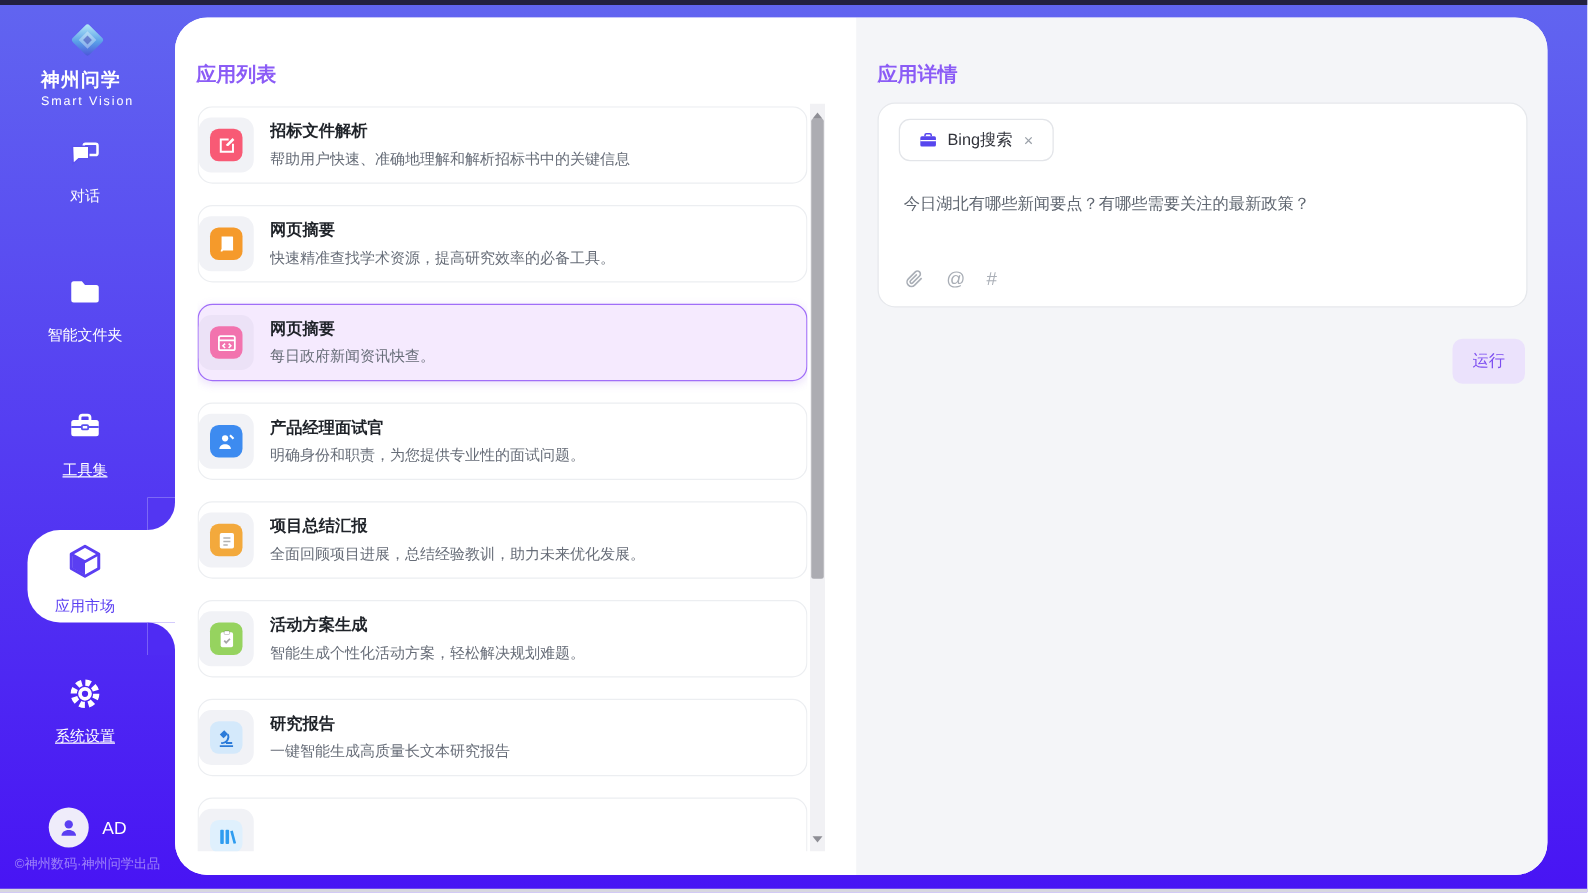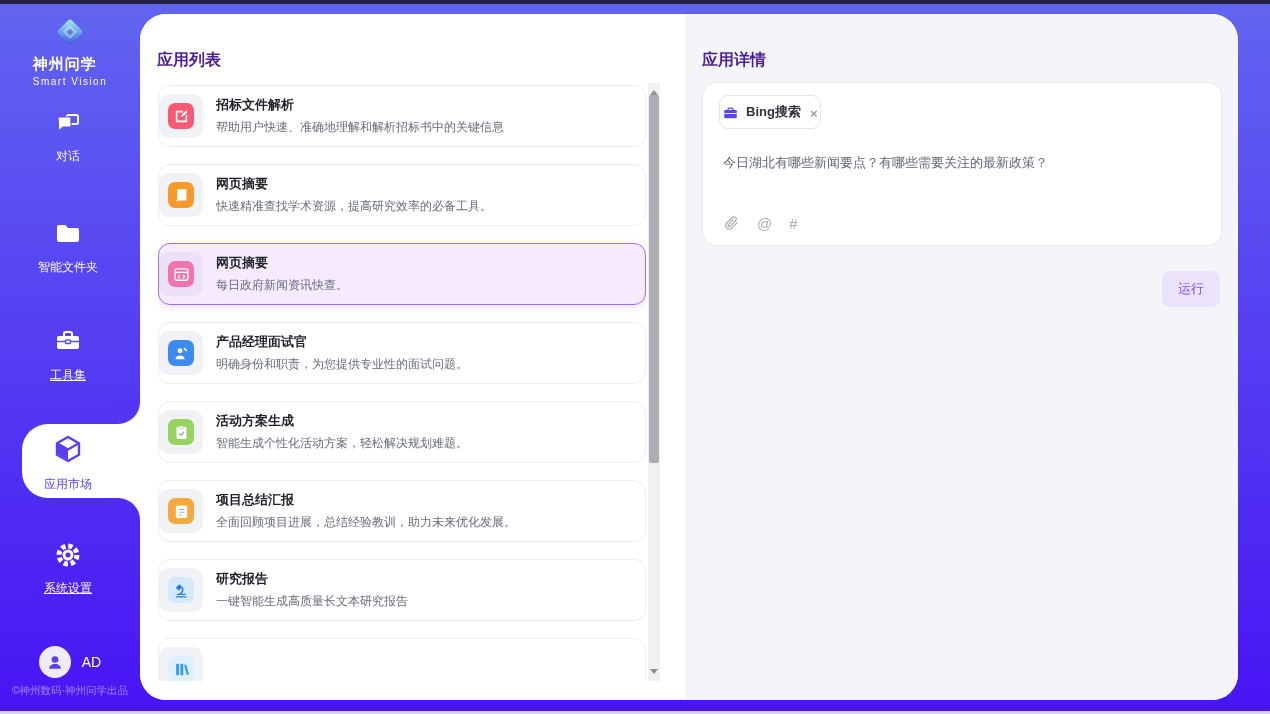--- a/index.html
+++ b/index.html
@@ -23,21 +23,21 @@
   .ear-top { top:398px; } .ear-top::before { content:''; position:absolute; inset:0; background:#5336f2; border-bottom-right-radius:22px; }
   .ear-bottom { top:498px; } .ear-bottom::before { content:''; position:absolute; inset:0; background:#4f2bf3; border-top-right-radius:22px; }
   .avatar-row { position:absolute; top:646px; left:0; width:140px; display:flex; align-items:center; justify-content:center; gap:11px; color:#fff; font-size:14px; }
   .avatar { width:32px; height:32px; border-radius:50%; background:#efecfa; display:flex; align-items:center; justify-content:center; }
   .side-footer { position:absolute; top:684px; left:0; width:140px; text-align:center; color:rgba(255,255,255,0.45); font-size:10.5px; white-space:nowrap; }
 
   
   .panel { position:absolute; left:140px; top:14px; right:32px; bottom:14px; background:#fff; border-radius:26px; overflow:hidden; display:flex; z-index:1; }
   .list-col { position:relative; width:545px; background:#fff; flex:none; }
   .detail-col { position:relative; flex:1; background:#f4f5f8; }
-  .col-title { position:absolute; top:36px; left:17px; font-size:16px; font-weight:bold; color:#4c1d95; }
+  .col-title { position:absolute; top:36px; left:17px; font-size:16px; font-weight:bold; color:#8b5cf6; }
 
   
   .cards { position:absolute; top:71px; left:18px; width:488px; bottom:19px; overflow:hidden; }
   .card { height:62px; border:1px solid #eceef1; border-radius:12px; background:#fff; margin-bottom:17px; display:flex; align-items:center; padding:0 0; cursor:pointer; }
   .card.selected { background:#f5eafe; border-color:#a06ef8; box-shadow:0 2px 8px rgba(140,80,230,0.18); }
   .tile { width:44px; height:44px; border-radius:10px; background:#f1f2f6; display:flex; align-items:center; justify-content:center; flex:none; }
   .card.selected .tile { background:#ece2f7; }
   .glyph { width:26px; height:26px; border-radius:7px; display:flex; align-items:center; justify-content:center; color:#fff; }
   .glyph svg { width:17px; height:17px; display:block; }
   .card-text { margin-left:13px; overflow:hidden; }
@@ -46,21 +46,21 @@
 
   
   .scrollbar { position:absolute; top:69px; right:25px; width:12px; height:598px; background:#f1f1f4; }
   .sb-up, .sb-down { position:absolute; left:2px; width:0; height:0; border:4px solid transparent; }
   .sb-up { top:3px; border-bottom:5px solid #8e8e95; }
   .sb-down { bottom:3px; border-top:5px solid #8e8e95; }
   .sb-thumb { position:absolute; top:12px; left:1px; width:10px; height:368px; background:#acacb2; border-radius:2px; cursor:pointer; }
 
   
   .input-card { position:absolute; top:68px; left:17px; width:520px; height:164px; background:#fff; border:1px solid #e6e8ec; border-radius:14px; }
-  .tool-tag { position:absolute; top:12px; left:16px; display:inline-flex; align-items:flex-end; gap:8px; padding:7px 3px; border:1px solid #e3e5e9; border-radius:9px; background:#fff; font-size:13px; color:#30323a;font-weight:bold; }
+  .tool-tag { position:absolute; top:12px; left:16px; display:inline-flex; align-items:center; gap:8px; padding:7px 15px; border:1px solid #e3e5e9; border-radius:9px; background:#fff; font-size:13px; color:#30323a; }
   .tool-tag svg { width:15px; height:15px; color:#5746ee; }
   .tag-close { color:#9aa0a8; font-size:13px; margin-left:1px; cursor:pointer; }
   .query { position:absolute; top:70px; left:20px; right:20px; font-size:13px; color:#5f6670; line-height:1.5; }
   .attach-row { position:absolute; top:132px; left:20px; display:flex; gap:17px; align-items:center; color:#a9aeb6; }
   .attach-row .txt-icon { font-size:15px; cursor:pointer; }
   .attach-row svg { width:17px; height:17px; cursor:pointer; }
   .run-btn { position:absolute; top:257px; right:18px; padding:9px 16px; background:#ebe2fc; color:#7c4df0; border:none; border-radius:8px; font-size:13px; cursor:pointer; font-family:inherit; }
 </style>
 </head>
 <body>
@@ -222,46 +222,46 @@
           </span>
             </span>
           <span class="card-text">
             <div class="card-name">产品经理面试官</div>
             <div class="card-desc">明确身份和职责，为您提供专业性的面试问题。</div>
           </span>
         </div>
 
         <div class="card">
           <span class="tile">
+              <span class="glyph" style="background: rgb(243, 169, 60); color: rgb(255, 255, 255);">
+            <svg viewBox="0 0 24 24">
+                  <rect x="4" y="3.5" width="16" height="17.5" rx="2" fill="currentColor"></rect>
+                  <path d="M8 9h8M8 13h8M8 17h5" stroke="rgba(0,0,0,0.3)" stroke-width="1.6"></path>
+                </svg>
+          </span>
+            </span>
+          <span class="card-text">
+            <div class="card-name">项目总结汇报</div>
+            <div class="card-desc">全面回顾项目进展，总结经验教训，助力未来优化发展。</div>
+          </span>
+        </div>
+
+        <div class="card">
+          <span class="tile">
               <span class="glyph" style="background: rgb(150, 211, 95); color: rgb(255, 255, 255);">
             <svg viewBox="0 0 24 24">
                   <rect x="5" y="4" width="14" height="17" rx="2" fill="currentColor"></rect>
                   <rect x="9" y="2.5" width="6" height="4" rx="1" fill="currentColor" stroke="rgba(0,0,0,0.22)" stroke-width="1"></rect>
                   <path d="M9 13.5l2.2 2.2 4.3-4.4" fill="none" stroke="rgba(0,0,0,0.35)" stroke-width="2"></path>
                 </svg>
           </span>
             </span>
           <span class="card-text">
             <div class="card-name">活动方案生成</div>
             <div class="card-desc">智能生成个性化活动方案，轻松解决规划难题。</div>
-          </span>
-        </div>
-
-        <div class="card">
-          <span class="tile">
-              <span class="glyph" style="background: rgb(243, 169, 60); color: rgb(255, 255, 255);">
-            <svg viewBox="0 0 24 24">
-                  <rect x="4" y="3.5" width="16" height="17.5" rx="2" fill="currentColor"></rect>
-                  <path d="M8 9h8M8 13h8M8 17h5" stroke="rgba(0,0,0,0.3)" stroke-width="1.6"></path>
-                </svg>
-          </span>
-            </span>
-          <span class="card-text">
-            <div class="card-name">项目总结汇报</div>
-            <div class="card-desc">全面回顾项目进展，总结经验教训，助力未来优化发展。</div>
           </span>
         </div>
 
         <div class="card">
           <span class="tile">
               <span class="glyph" style="background: rgb(212, 233, 251); color: rgb(43, 123, 217);">
             <svg viewBox="0 0 24 24">
                   <path d="M9 3l4.2 4.2-5 5L4 8z" fill="currentColor"></path>
                   <path d="M13 7.5a7 7 0 0 1-7.5 10" fill="none" stroke="currentColor" stroke-width="2"></path>
                   <path d="M4 21h15M11 17.5h7" stroke="currentColor" stroke-width="2"></path>

